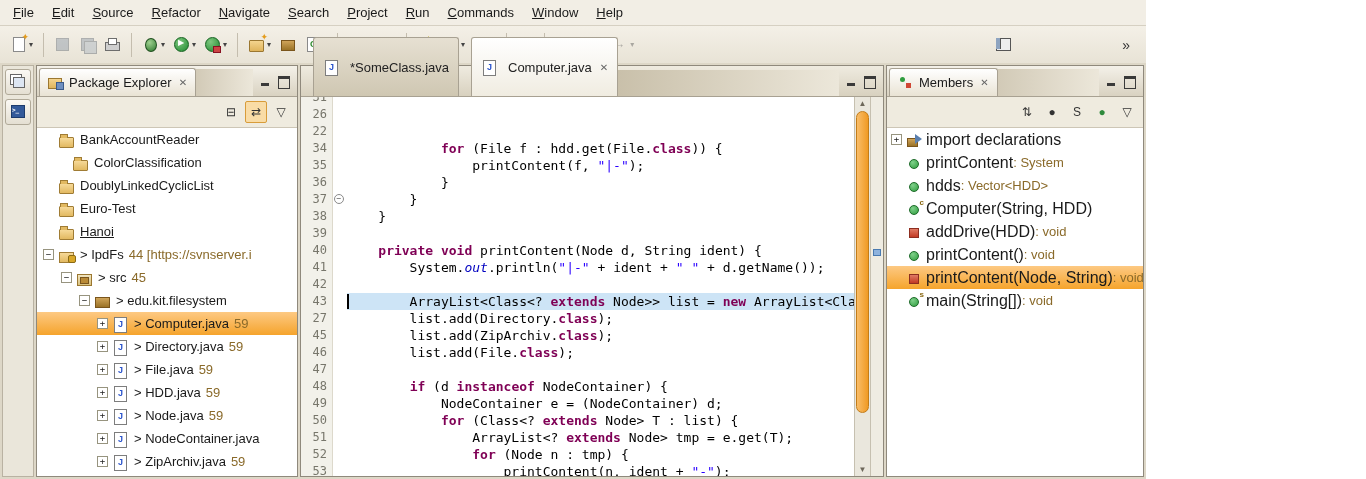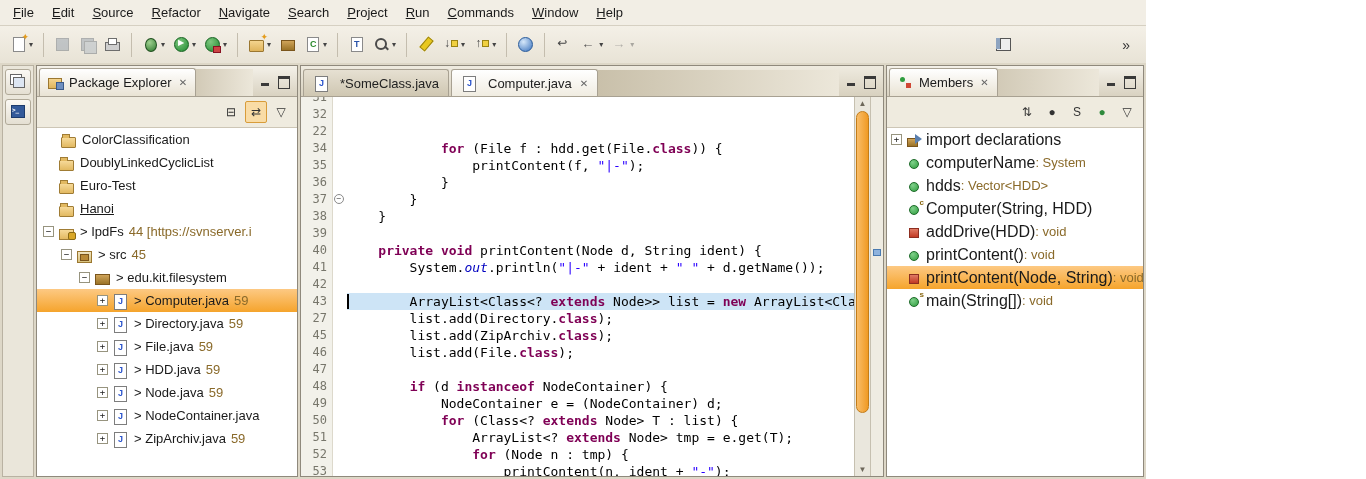--- a/index.html
+++ b/index.html
@@ -104,21 +104,21 @@
   .i-src::before{content:"";position:absolute;left:1px;top:4px;width:13px;height:10px;background:linear-gradient(#f0e4c0,#d9c27e);border:1px solid #9b7730}
   .i-src::after{content:"";position:absolute;left:4px;top:7px;width:7px;height:5px;background:#b98a36;border:1px solid #7a551c}
   .i-pkgd::before{content:"";position:absolute;left:1px;top:4px;width:13px;height:9px;background:linear-gradient(#cfa45a,#9b7327);border:1px solid #7a551c}
   .i-java::before{content:"";position:absolute;left:2px;top:1px;width:11px;height:14px;background:#fff;border:1px solid #7d7d7d}
   .i-java::after{content:"J";position:absolute;left:6px;top:3px;font:bold 9px "Liberation Sans",sans-serif;color:#2c55cc}
   .tlabel{font-size:13px}
   .tmeta{font-size:13px;color:#8a6a2a;margin-left:5px}
 
   
   .etabs{height:30px;background:linear-gradient(#efebe0,#d8d1bf);display:flex;align-items:flex-end;border-bottom:1px solid #a8a192}
-  .etab{height:26px;display:flex;align-items:center;gap:5px;padding:0 9px;margin-left:2px;border:1px solid #a8a192;border-bottom:none;
+  .etab{height:26px;display:flex;align-items:center;gap:5px;padding:16px 9px;margin-left:12px;border:1px solid #a8a192;border-bottom:none;
         border-radius:3px 3px 0 0;background:linear-gradient(#e6e0d2,#cfc7b2);color:#222;font-size:13px}
   .etab.active{background:linear-gradient(#ffffff,#f0ece1)}
   .etab .close{color:#666;font-size:10px;margin-left:3px}
   .etab-fill{flex:1;height:26px;background:linear-gradient(to right,#c9c0aa,#ece7da)}
   .ebody{flex:1;display:flex;position:relative;background:#fff;overflow:hidden}
   .lnums{width:31px;background:#f2f1ea;border-right:1px solid #ddd9cc;overflow:hidden}
   .lnum{height:17px;text-align:right;padding-right:5px;color:#77766b;font:12px/17px "DejaVu Sans Mono",monospace}
   .foldcol{width:14px;background:#fff;overflow:hidden}
   .frow{height:17px;position:relative}
   .foldm{position:absolute;left:1px;top:3px;width:10px;height:10px;border:1px solid #8a8a8a;border-radius:50%;background:#fff;
@@ -302,21 +302,26 @@
             <span>⊟</span>
           </div>
           <div class="vt-btn pressed">
             <span>⇄</span>
           </div>
           <div class="vt-btn">
             <span>▽</span>
           </div>
         </div>
       <div class="tree" id="pe-tree">
-          <div class="trow" style="padding-left: 8px;">
+          <div class="trow" style="padding-left: 6px;">
+            <span class="exp hidden">+</span>
+            <span class="ticon i-folder"></span>
+            <span class="tlabel">BankAccountReader</span>
+          </div>
+          <div class="trow" style="padding-left: 20px;">
             <span class="exp hidden">+</span>
             <span class="ticon i-folder"></span>
             <span class="tlabel">ColorClassification</span>
           </div>
           <div class="trow" style="padding-left: 6px;">
             <span class="exp hidden">+</span>
             <span class="ticon i-folder"></span>
             <span class="tlabel">DoublyLinkedCyclicList</span>
           </div>
           <div class="trow" style="padding-left: 6px;">
@@ -404,21 +409,21 @@
           <div class="etab-fill"></div>
           <div class="view-btns">
             <span class="ico-min"></span>
             <span class="ico-max"></span>
           </div>
         </div>
       <div class="ebody">
         <div class="lnums">
             <div class="off" id="lnums">
               <div class="lnum">31</div>
-              <div class="lnum">32</div>
+              <div class="lnum">26</div>
               <div class="lnum">22</div>
               <div class="lnum">34</div>
               <div class="lnum">35</div>
               <div class="lnum">36</div>
               <div class="lnum">37</div>
               <div class="lnum">38</div>
               <div class="lnum">39</div>
               <div class="lnum">40</div>
               <div class="lnum">41</div>
               <div class="lnum">42</div>
@@ -511,21 +516,21 @@
         </div>
       <div class="mlist" id="mem-list">
           <div class="mrow">
             <span class="mexp">+</span>
             <span class="micon m-imp"></span>
             <span class="mlabel">import declarations</span>
           </div>
           <div class="mrow">
             <span class="mexp hidden">+</span>
             <span class="micon m-pub"></span>
-            <span class="mlabel">computerName</span>
+            <span class="mlabel">printContent</span>
             <span class="mmeta"> : System</span>
           </div>
           <div class="mrow">
             <span class="mexp hidden">+</span>
             <span class="micon m-pub"></span>
             <span class="mlabel">hdds</span>
             <span class="mmeta"> : Vector&lt;HDD&gt;</span>
           </div>
           <div class="mrow">
             <span class="mexp hidden">+</span>

